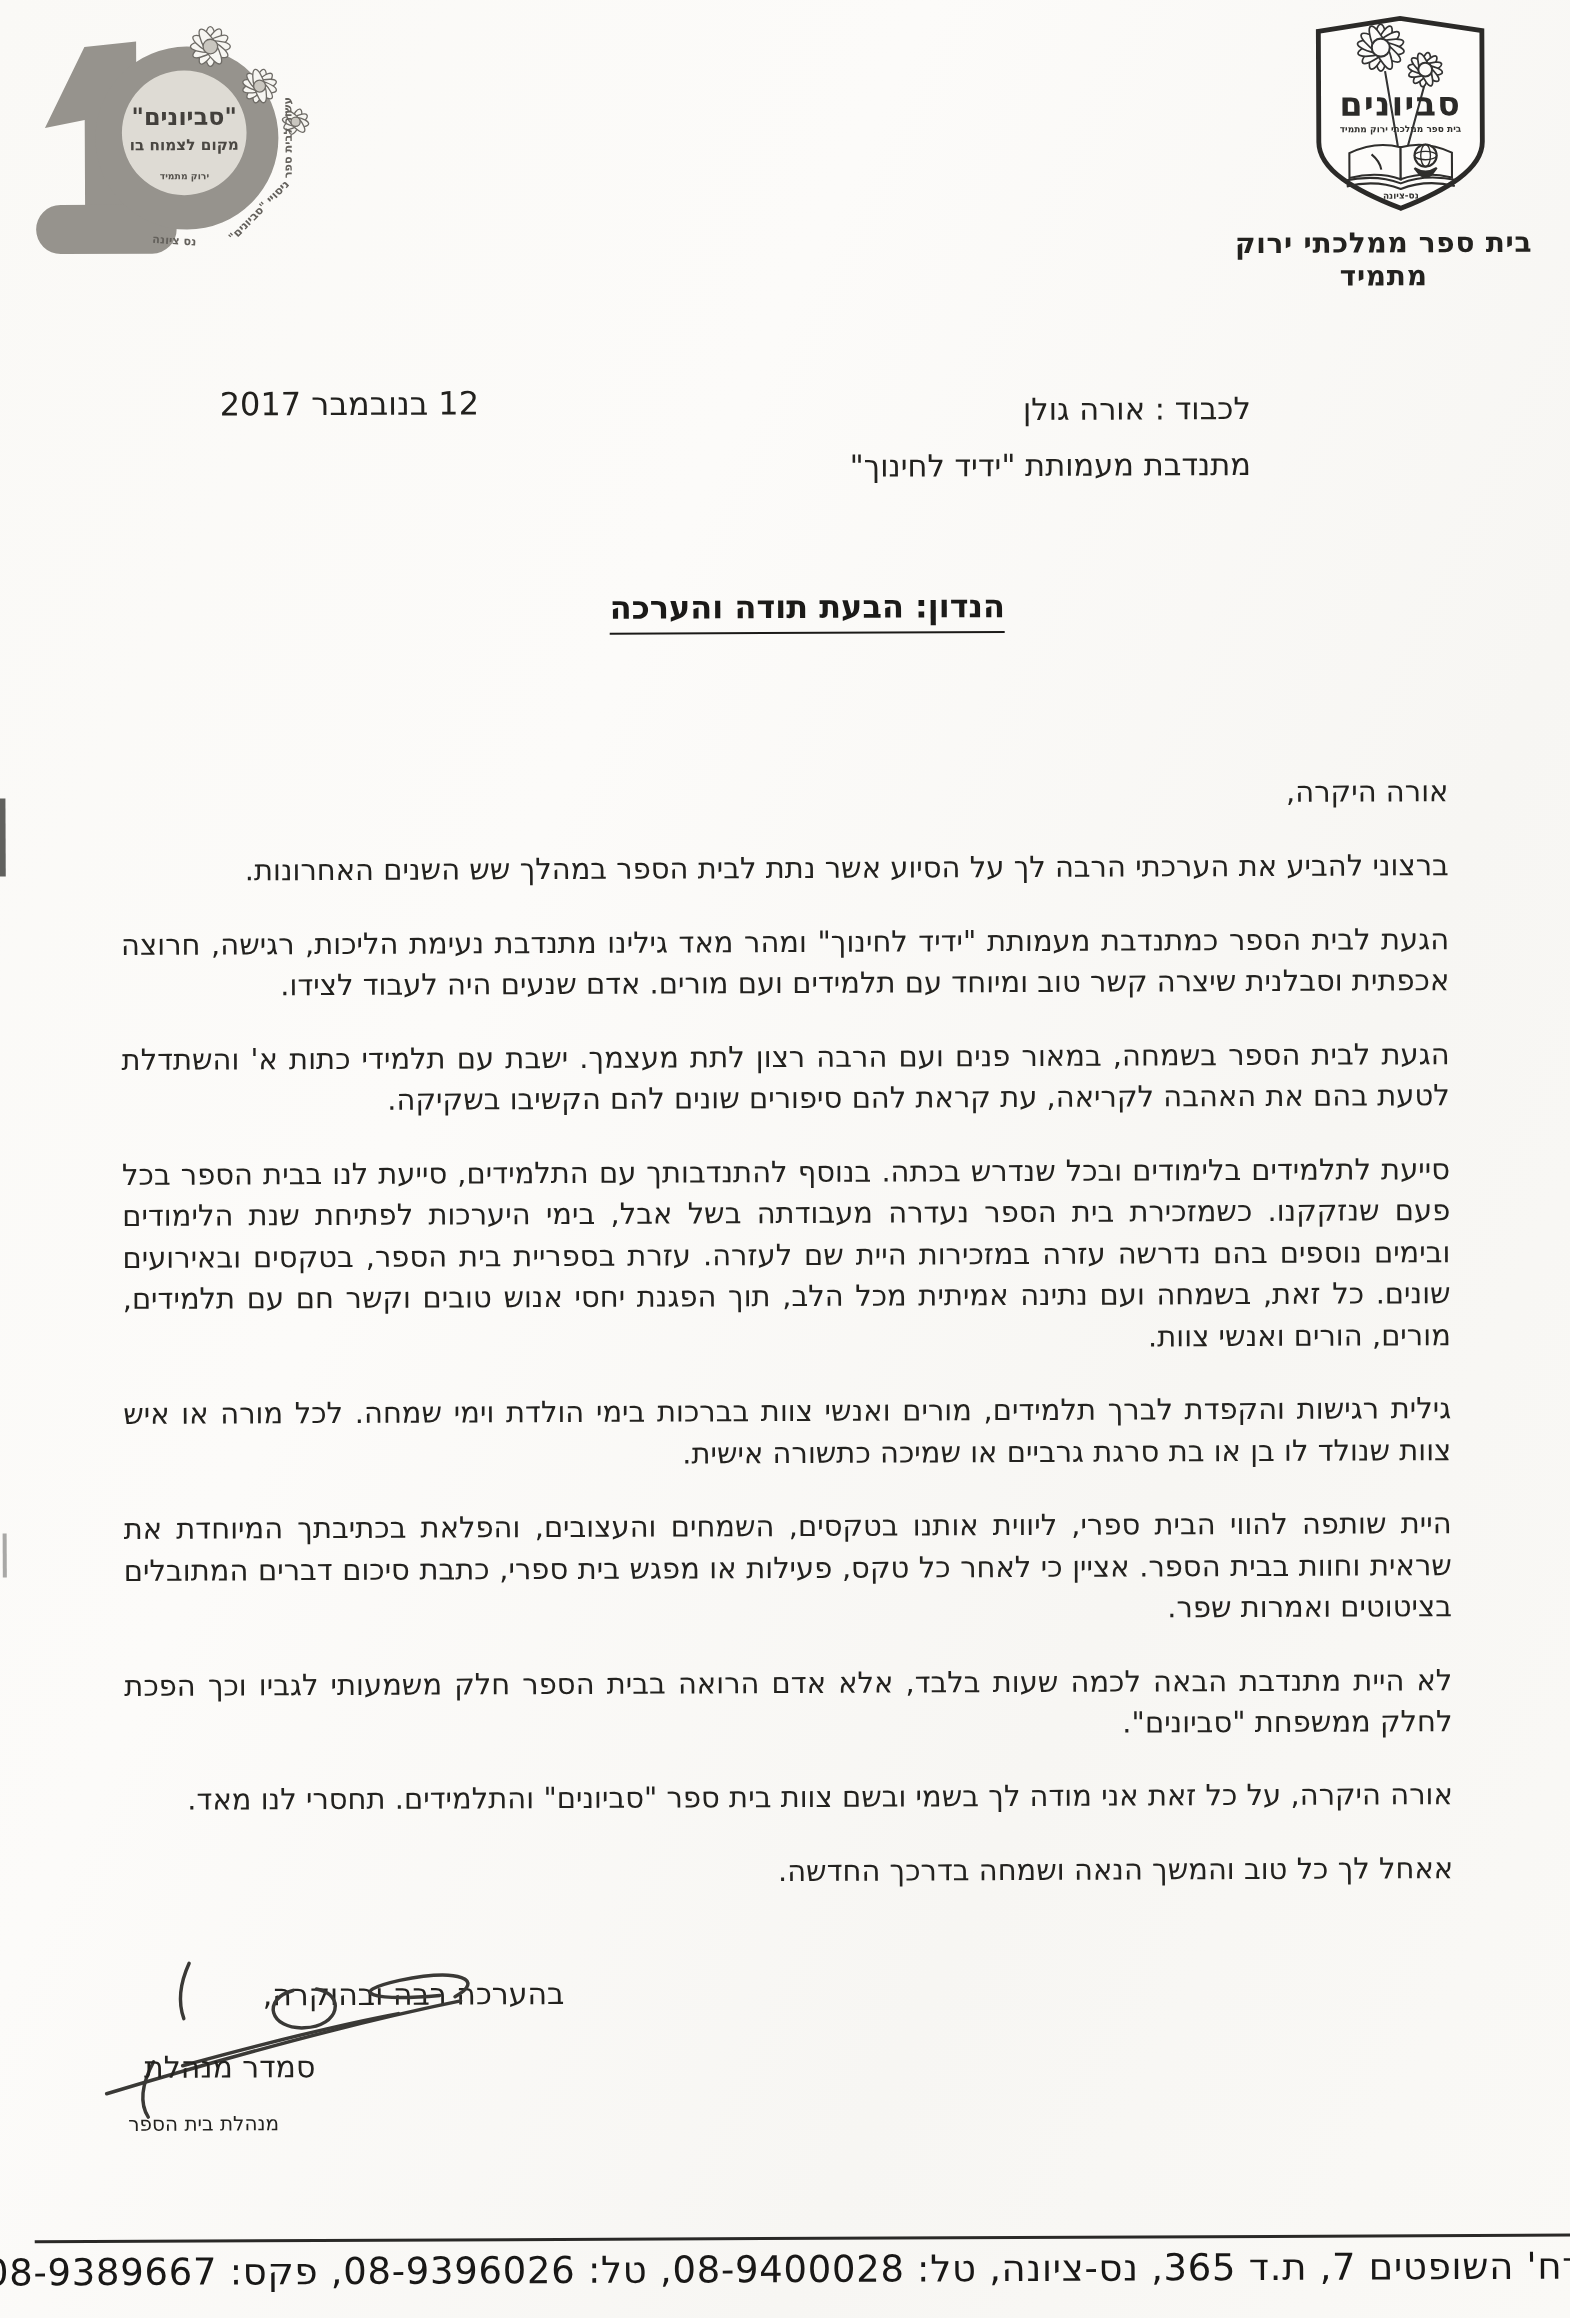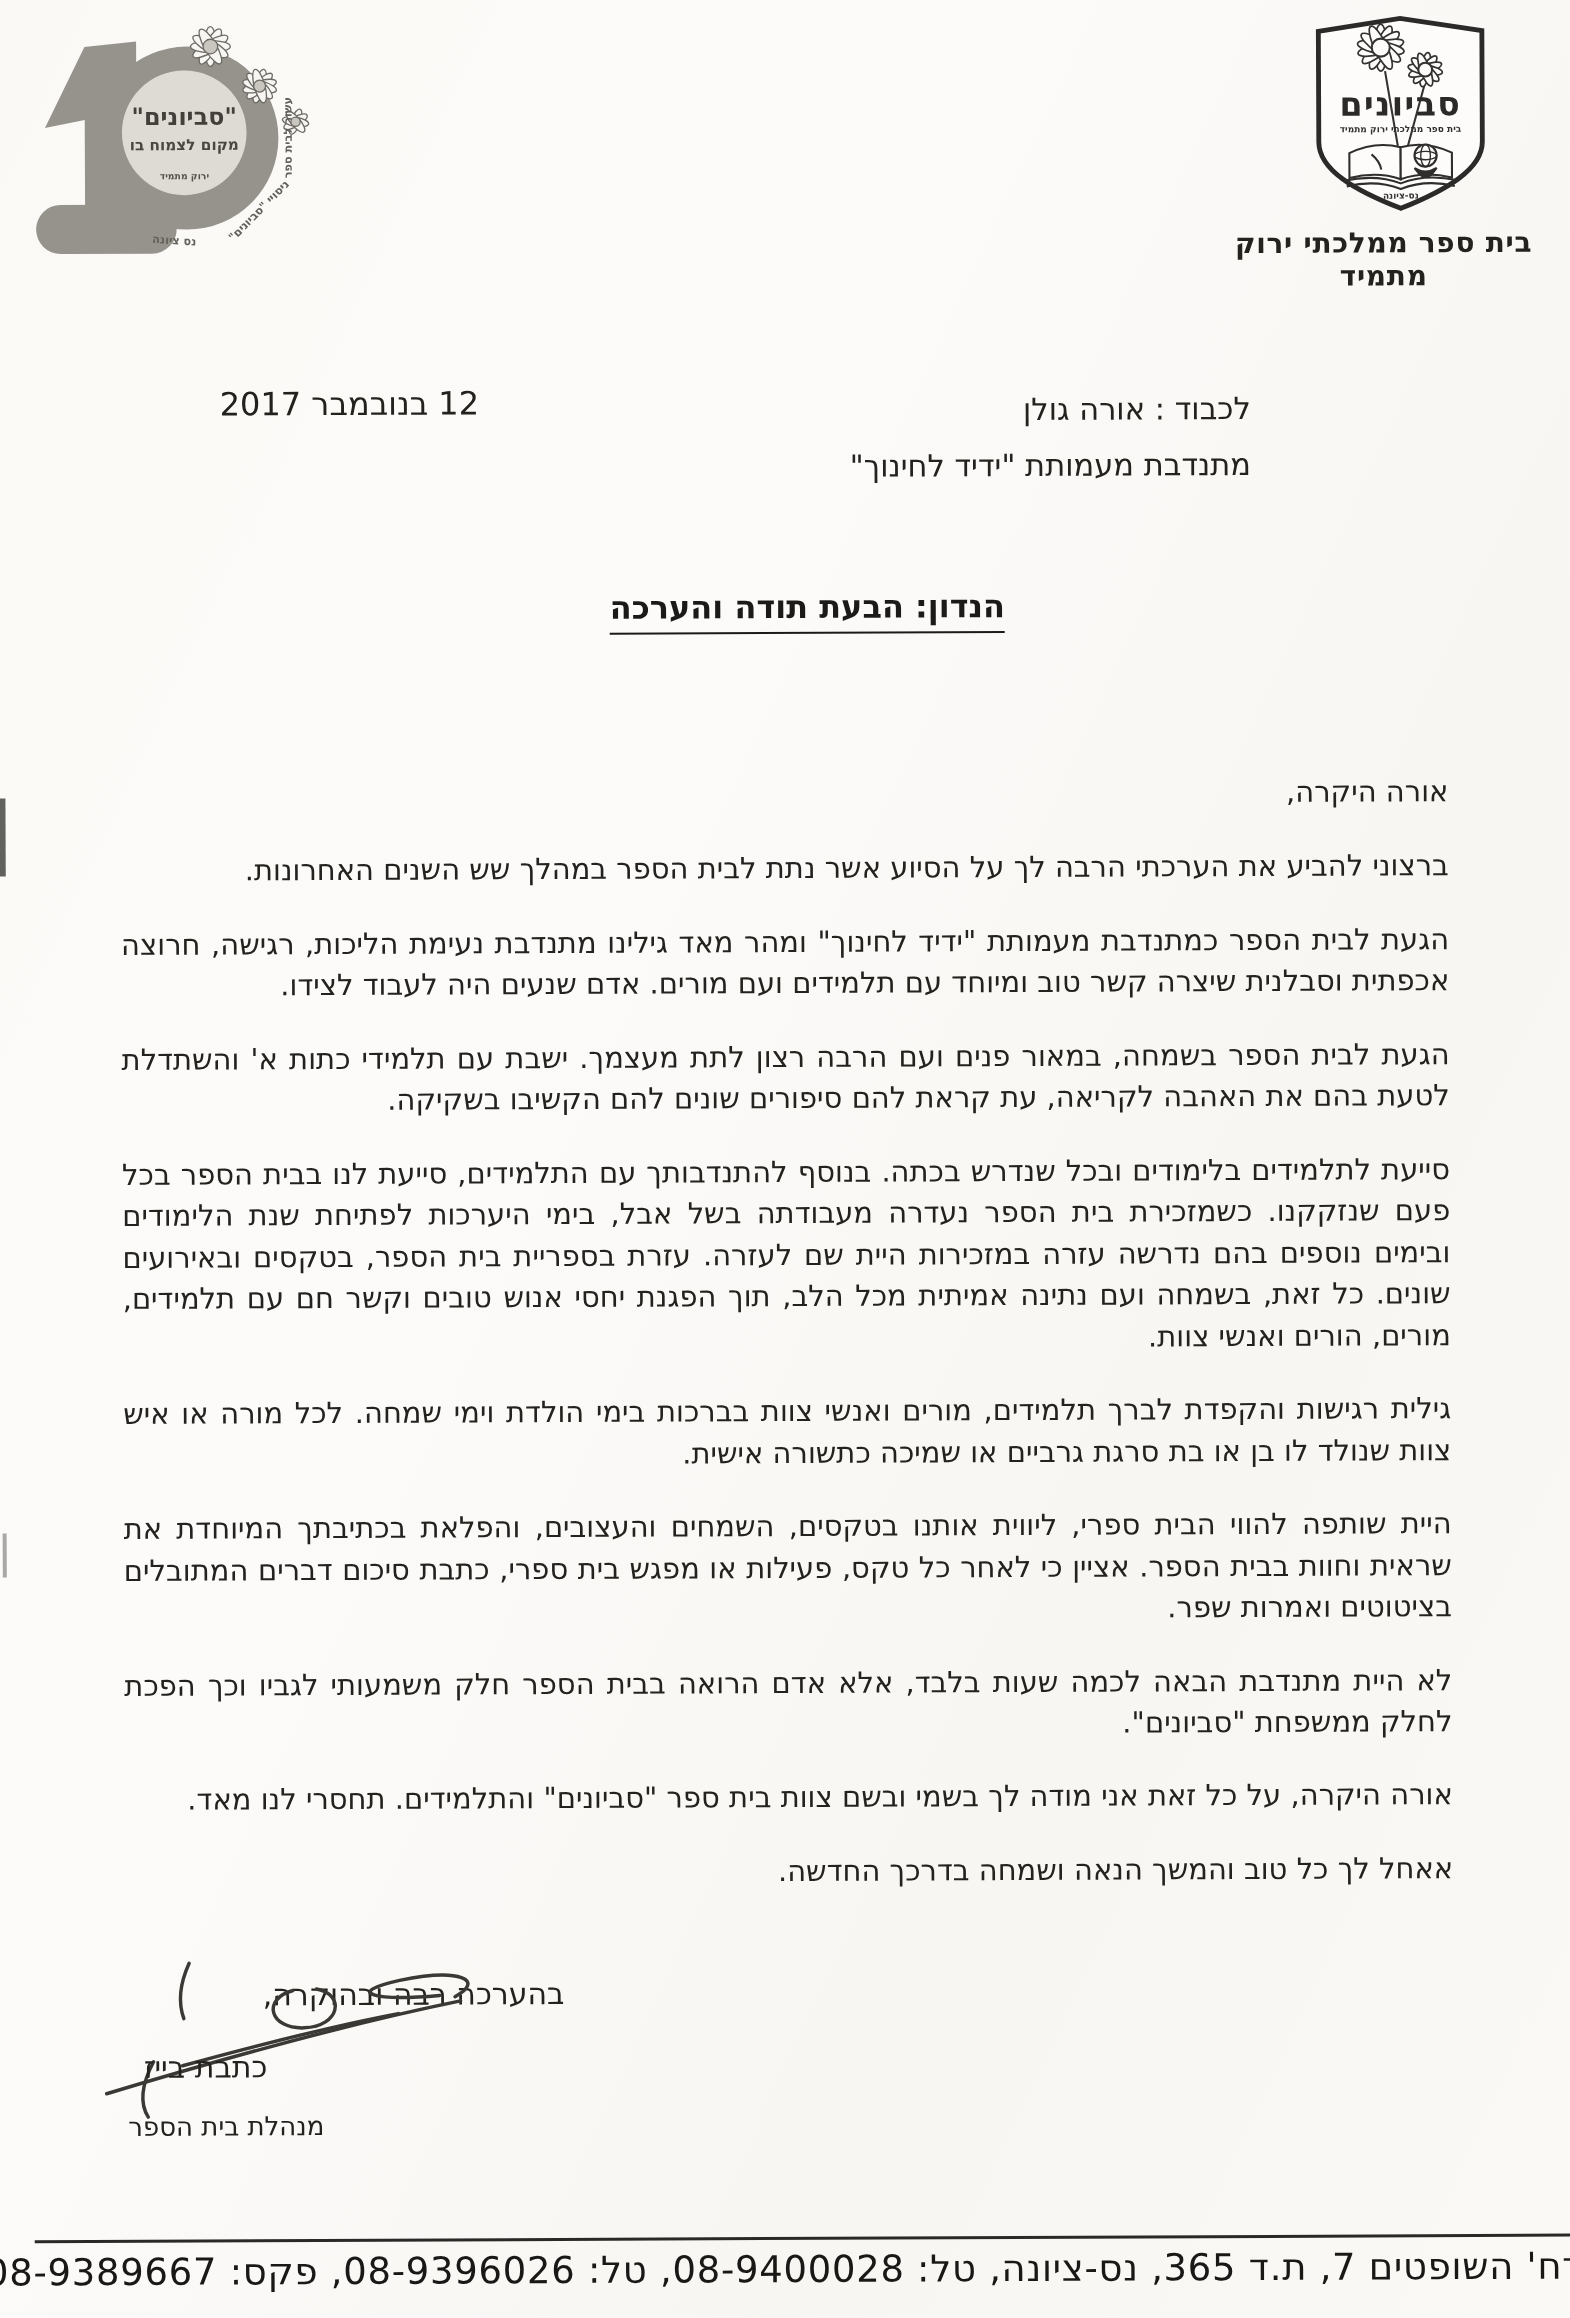--- a/index.html
+++ b/index.html
@@ -31,21 +31,21 @@
   }
   .body-text{
     position:absolute;right:122px;top:774px;width:1328px;
     direction:rtl;text-align:justify;font-size:29px;line-height:1.43;color:#23221f;
   }
   .body-text p{margin:0 0 32px 0;}
   .body-text p.salutation{margin-bottom:33px;}
   .closing-line{position:absolute;left:258px;top:1975px;direction:rtl;font-size:30px;color:#23221f;white-space:nowrap;}
   .signature{position:absolute;left:68px;top:1951px;width:409px;height:173px;}
   .signer-name{position:absolute;left:139px;top:2047px;direction:rtl;font-size:30px;color:#23221f;white-space:nowrap;}
-  .signer-title{position:absolute;left:123px;top:2109px;direction:rtl;font-size:26px;color:#23221f;white-space:nowrap;}
+  .signer-title{position:absolute;left:123px;top:2109px;direction:rtl;font-size:20px;color:#23221f;white-space:nowrap;}
   .footer-rule{position:absolute;left:29px;right:0;top:2237px;border-top:3.5px solid #2a2927;}
   .footer-text{
     position:absolute;right:-7px;top:2248px;direction:rtl;white-space:nowrap;
     font-size:37px;letter-spacing:0.7px;color:#191817;
   }
   .scan-mark{position:absolute;background:#2e2d2b;}
   .mark1{left:0;top:795px;width:5.6px;height:78px;opacity:.75;}
   .mark2{left:0;top:1530px;width:4.2px;height:44px;opacity:.4;}
   svg text{font-family:"DejaVu Sans",sans-serif;}
 </style>
@@ -190,21 +190,21 @@
       <g fill="none" stroke="#3a3936" stroke-width="5" stroke-linecap="round">
         <path d="M168 14 C 156 40, 150 66, 160 94"></path>
         <path d="M552 64 C 596 40, 560 22, 472 40 C 390 58, 436 70, 530 62"></path>
         <path d="M560 70 C 430 96, 250 142, 48 202"></path>
         <path d="M352 52 C 394 60, 386 106, 334 108 C 284 110, 272 66, 318 54"></path>
         <path d="M470 88 C 372 106, 262 134, 158 162"></path>
         <path d="M116 156 C 100 186, 94 214, 108 236"></path>
       </g>
     </svg>
 
-    <div class="signer-name">כתבת בייז</div>
+    <div class="signer-name">סמדר מנהלת</div>
     <div class="signer-title">מנהלת בית הספר</div>
 
     <div class="footer-rule"></div>
     <div class="footer-text">רח' השופטים 7, ת.ד 365, נס-ציונה, טל: 08-9400028, טל: 08-9396026, פקס: 08-9389667</div>
 
     <div class="scan-mark mark1"></div>
     <div class="scan-mark mark2"></div>
   </div>
 </div>
 

